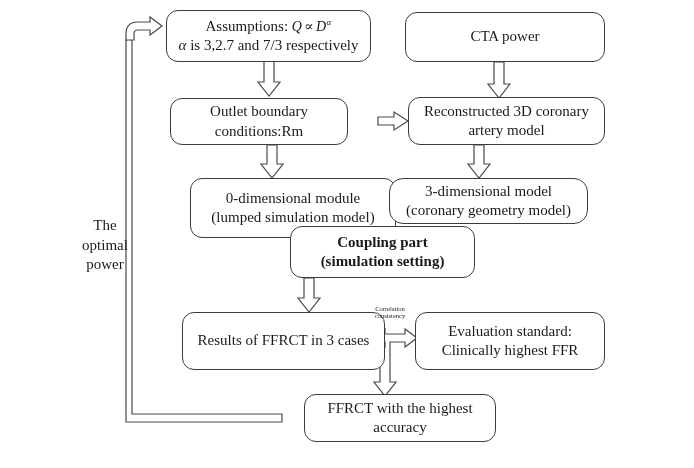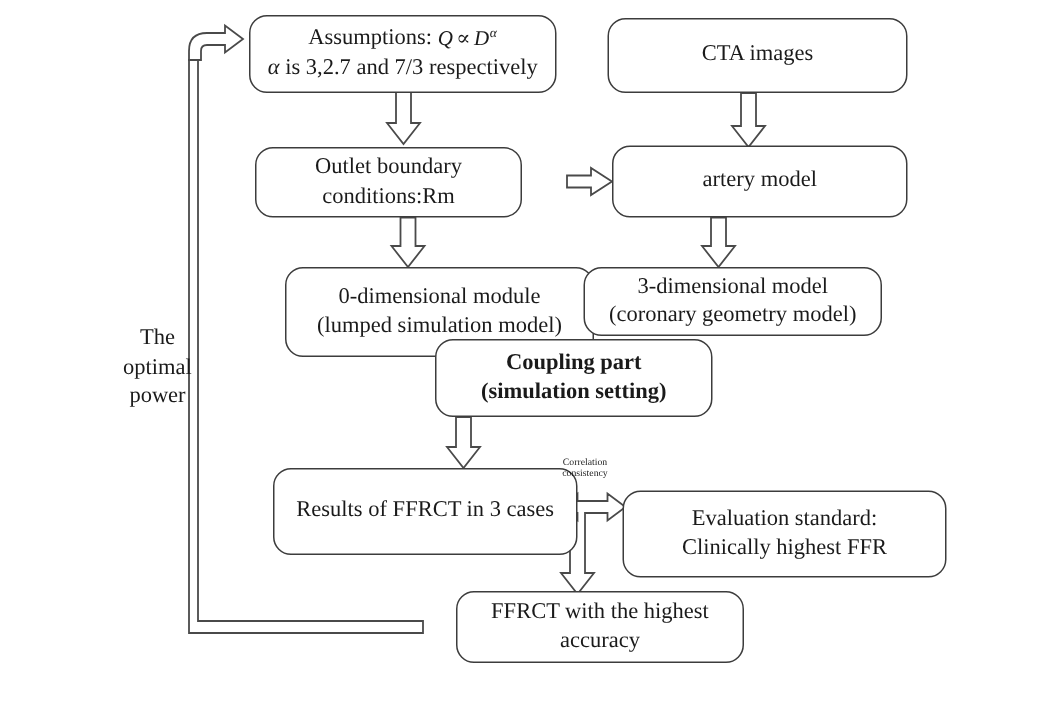--- a/index.html
+++ b/index.html
@@ -127,64 +127,65 @@
         </span>
       </span>
       <span class="l">
         <span class="italic-var">α</span><span> is 3,2.7 and 7/3 respectively</span>
       </span>
     </span>
   </div>
 
   <div class="node" style="left:405px; top:12px; width:200px; height:50px;">
     <span class="lines">
-      <span class="l">CTA images</span>
+      <span class="l">CTA power</span>
     </span>
   </div>
 
   <div class="node" style="left:170px; top:98px; width:178px; height:47px;">
     <span class="lines">
       <span class="l">Outlet boundary conditions:Rm</span>
     </span>
   </div>
 
   <div class="node" style="left:408px; top:97px; width:197px; height:48px;">
     <span class="lines">
+      <span class="l">Reconstructed 3D coronary</span>
       <span class="l">artery model</span>
     </span>
   </div>
 
   <div class="node" style="left:190px; top:178px; width:206px; height:60px;">
     <span class="lines">
       <span class="l">0-dimensional module</span>
       <span class="l">(lumped simulation model)</span>
     </span>
   </div>
 
-  <div class="node" style="left:389px; top:178px; width:199px; height:46px;">
+  <div class="node" style="left:389px; top:178px; width:199px; height:46px;border-radius:14px;">
     <span class="lines">
       <span class="l">3-dimensional model</span>
       <span class="l">(coronary geometry model)</span>
     </span>
   </div>
 
   <div class="node" style="left:290px; top:226px; width:185px; height:52px; z-index:4;font-weight:bold;">
     <span class="lines">
       <span class="l">Coupling part</span>
       <span class="l">(simulation  setting)</span>
     </span>
   </div>
 
   <div class="node" style="left:182px; top:312px; width:203px; height:58px;">
     <span class="lines">
       <span class="l">Results of FFRCT in 3 cases</span>
     </span>
   </div>
 
-  <div class="node" style="left:415px; top:312px; width:216px; height:58px;margin-top:15px;">
+  <div class="node" style="left:415px; top:312px; width:190px; height:58px;">
     <span class="lines">
       <span class="l">Evaluation standard:</span>
       <span class="l">Clinically highest FFR</span>
     </span>
   </div>
 
   <div class="node" style="left:281px; top:394px; width:192px; height:48px;margin-left:23px;">
     <span class="lines">
       <span class="l">FFRCT with the highest</span>
       <span class="l">accuracy</span>

